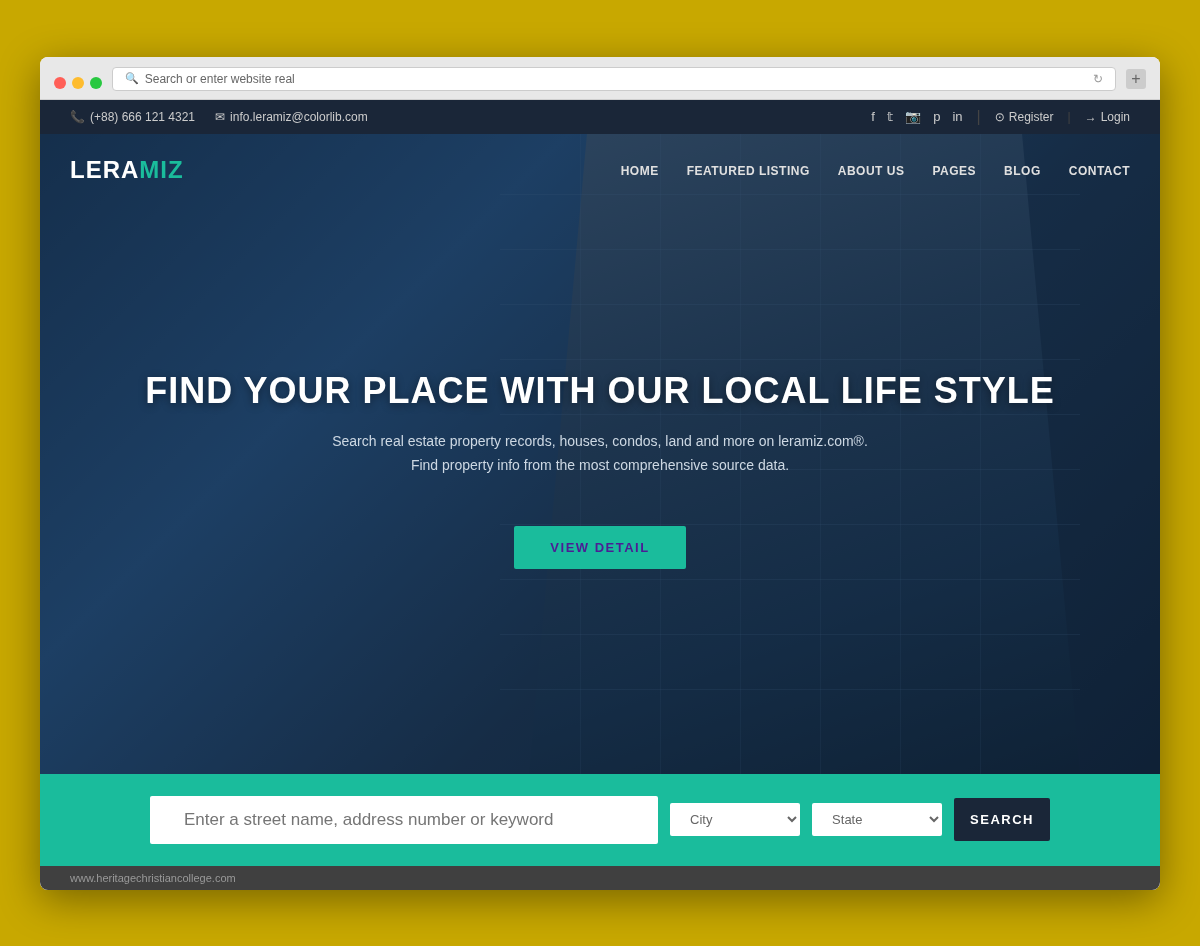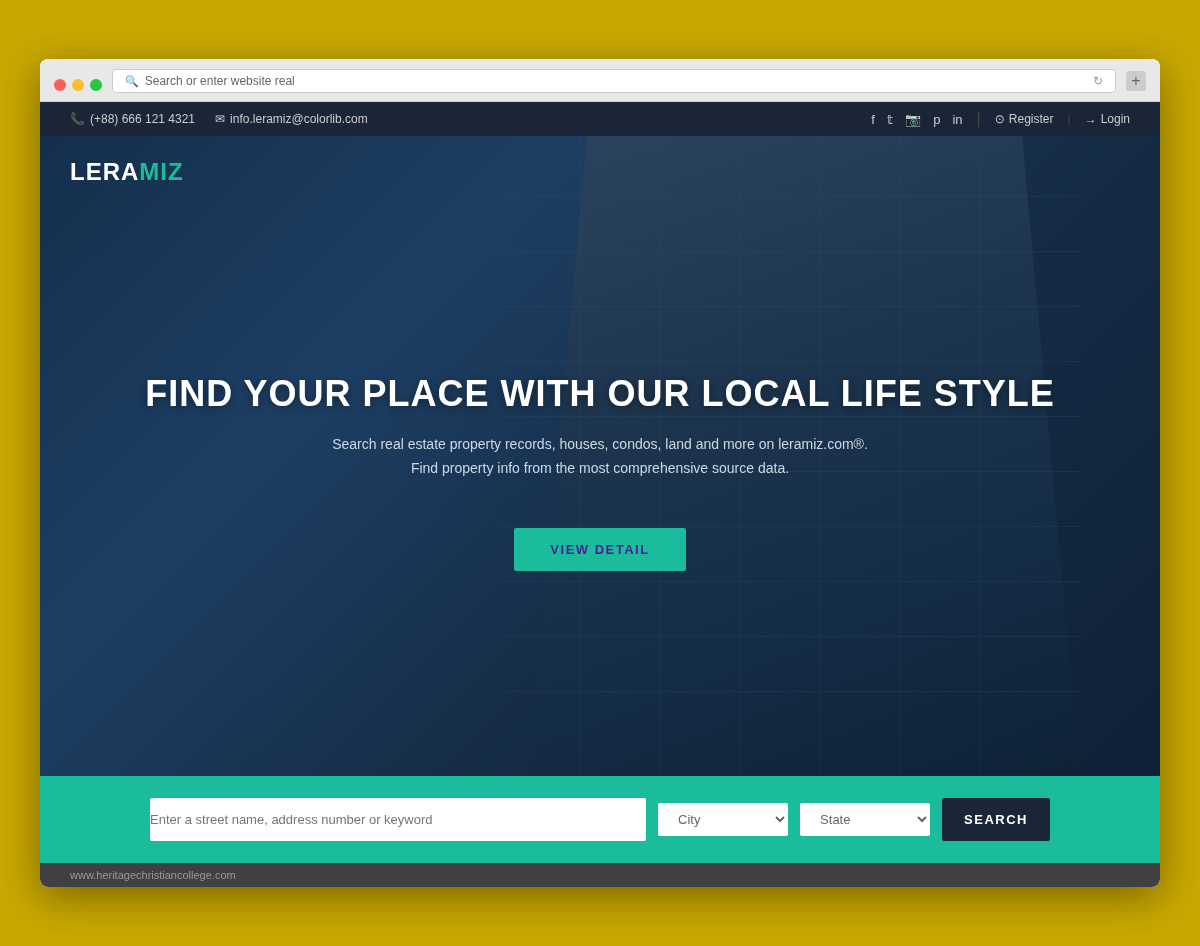--- a/index.html
+++ b/index.html
@@ -248,45 +248,45 @@
     }
     .search-bar-inner {
       display: flex;
       gap: 12px;
       align-items: center;
       max-width: 900px;
       width: 100%;
     }
     .search-input-field {
       flex: 1;
-      padding: 14px 0;
+      padding: 14px 34px;
       border: none;
       border-radius: 2px;
-      font-size: 13px;
+      font-size: 17px;
       color: #666;
       outline: none;
       background: #fff;
     }
     .search-select {
       padding: 8px 16px;
       border: none;
       border-radius: 2px;
       font-size: 13px;
       color: #666;
       background: #fff;
       cursor: pointer;
       min-width: 130px;
       appearance: auto;
       outline: none;
     }
     .search-btn {
       background: #1a2638;
       color: #fff;
       border: none;
-      padding: 14px 22px;
+      padding: 14px 16px;
       font-size: 13px;
       font-weight: 700;
       letter-spacing: 1.5px;
       text-transform: uppercase;
       cursor: pointer;
       border-radius: 2px;
       white-space: nowrap;
     }
 
     
@@ -377,20 +377,28 @@
           <div style="position:absolute;top:0;bottom:0;left:400px;width:1px;background:rgba(100,140,180,0.15)"></div>
           <div style="position:absolute;top:0;bottom:0;left:480px;width:1px;background:rgba(100,140,180,0.15)"></div>
         </div>
         <div class="building-overlay"></div>
       </div>
 
       <div class="nav">
         <div class="logo">
           <span class="logo-lera">LERA</span><span class="logo-miz">MIZ</span>
         </div>
+        <ul class="nav-menu">
+          <li><a href="#">HOME</a></li>
+          <li><a href="#">FEATURED LISTING</a></li>
+          <li><a href="#">ABOUT US</a></li>
+          <li><a href="#">PAGES</a></li>
+          <li><a href="#">BLOG</a></li>
+          <li><a href="#">CONTACT</a></li>
+        </ul>
       </div>
 
       <div class="hero-content">
         <h1 class="hero-title">FIND YOUR PLACE WITH OUR LOCAL LIFE STYLE</h1>
         <p class="hero-subtitle">
           <span>Search real estate property records, houses, condos, land and more on leramiz.com®.</span><br>
           <span>Find property info from the most comprehensive source data.</span>
         </p>
         <button class="hero-btn">VIEW DETAIL</button>
       </div>

